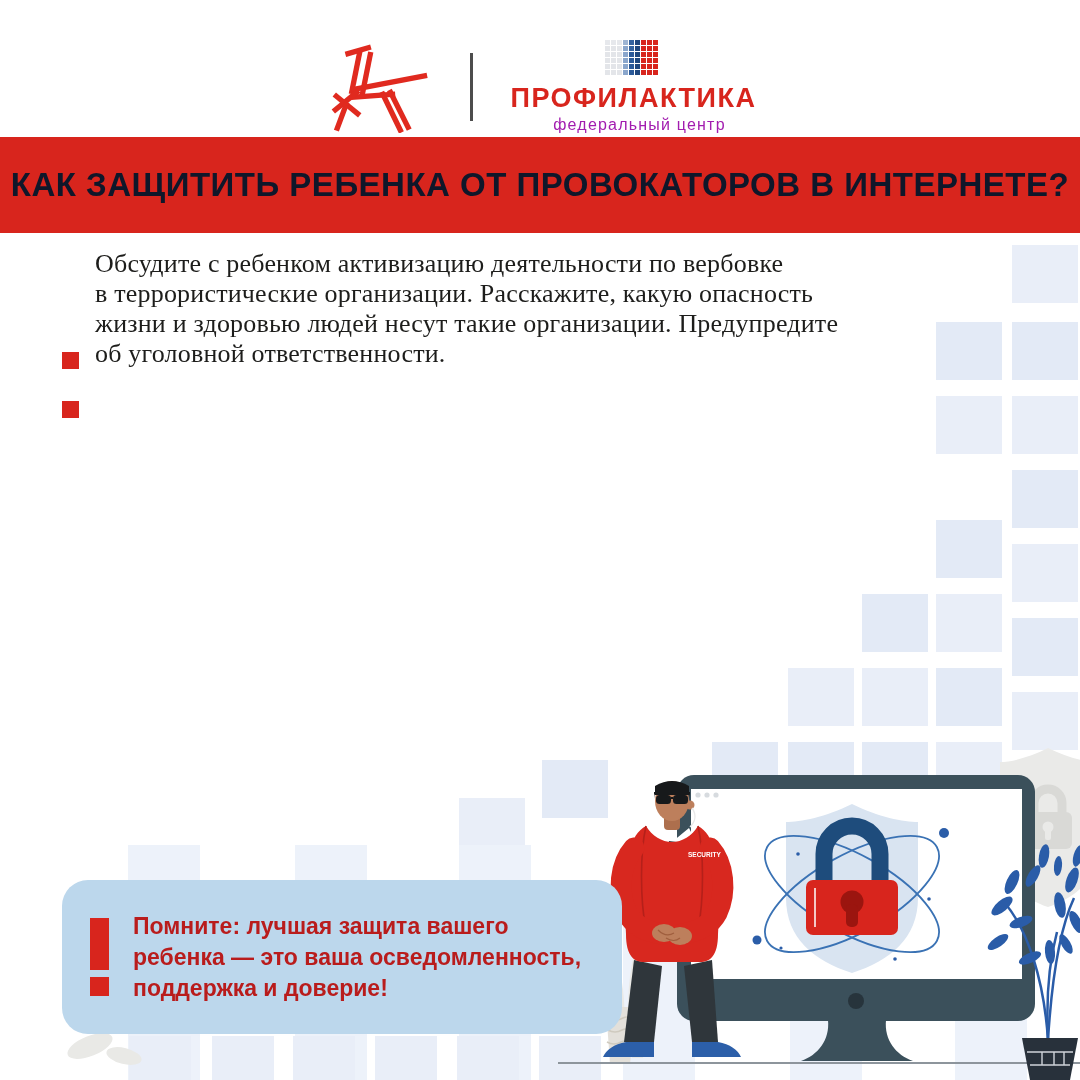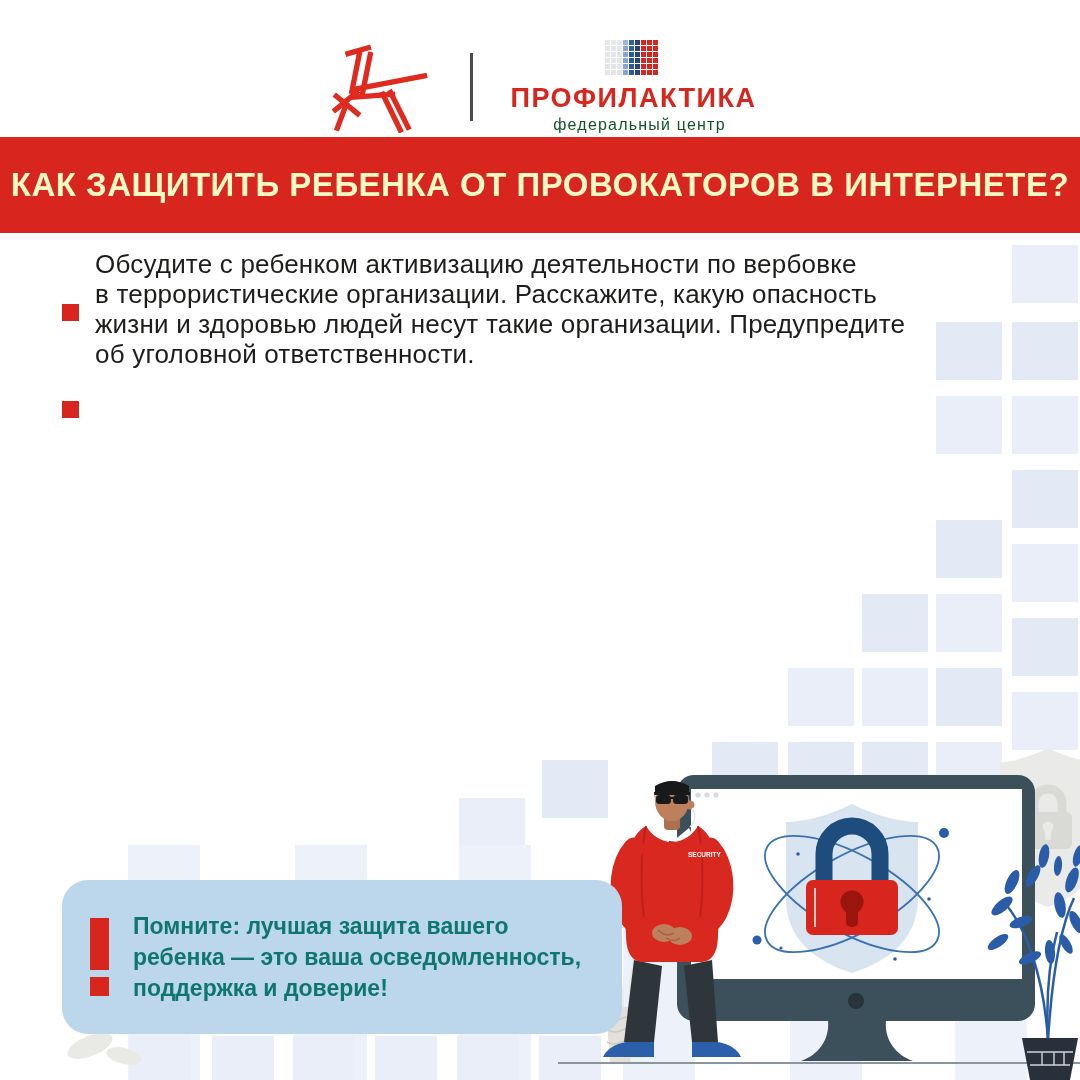--- a/index.html
+++ b/index.html
@@ -14,46 +14,46 @@
   .px.stripe{background:#edf2fa;}
   .px.sq2{background:#e9eef8;}
   
   .header{
     position:absolute;left:0;top:0;width:1080px;height:173px;z-index:2;
     display:flex;align-items:center;justify-content:center;gap:38px;background:#fff;
   }
   .brand-divider{width:3px;height:68px;background:#4d4d4d;}
   .brand-right{display:flex;flex-direction:column;align-items:center;}
   .brand-name{color:#d8251d;font-weight:bold;font-size:27px;letter-spacing:1.5px;margin-top:4px;}
-  .brand-sub{color:#14532d;font-size:16px;letter-spacing:1.2px;margin-top:2px;margin-left:12px;}
+  .brand-sub{color:#a21caf;font-size:16px;letter-spacing:1.2px;margin-top:2px;margin-left:12px;}
   
   .banner{
     position:absolute;left:0;top:137px;width:1080px;height:96px;background:#d8251d;z-index:2;
     display:flex;align-items:center;justify-content:center;
   }
   .banner h1{
-    margin:0;color:#fef9c3;font-size:33px;font-weight:bold;letter-spacing:.5px;white-space:nowrap;
+    margin:0;color:#0f172a;font-size:33px;font-weight:bold;letter-spacing:.5px;white-space:nowrap;
   }
   
   .bullets{position:absolute;left:62px;top:249px;width:990px;z-index:2;list-style:none;margin:0;padding:0;}
-  .bullet{display:flex;align-items:center;margin-bottom:26px;}
+  .bullet{display:flex;align-items:flex-end;margin-bottom:26px;font-family:Liberation Serif, serif;}
   .bullet-marker{flex:0 0 17px;width:17px;height:17px;background:#d8251d;margin-top:6px;margin-right:16px;}
   .bullet-text{
     color:#1d1d1b;font-size:26px;line-height:30px;white-space:pre-line;letter-spacing:.2px;
   }
   
   .callout{
     position:absolute;left:62px;top:880px;width:560px;height:154px;z-index:5;
     background:#bcd7ec;border-radius:26px;display:flex;align-items:center;
   }
   .exclaim{margin-left:28px;display:flex;flex-direction:column;align-items:center;}
   .exclaim .bar{width:19px;height:52px;background:#d8251d;}
   .exclaim .dot{width:19px;height:19px;background:#d8251d;margin-top:7px;}
   .callout-text{
-    margin-left:24px;color:#0f766e;font-size:23px;font-weight:bold;line-height:31px;white-space:pre-line;
+    margin-left:24px;color:#b91c1c;font-size:23px;font-weight:bold;line-height:31px;white-space:pre-line;
   }
   
   .illustration{position:absolute;left:0;top:740px;width:1080px;height:340px;z-index:4;pointer-events:none;}
 </style>
 </head>
 <body>
 
 <div class="poster">
 
   <div>

